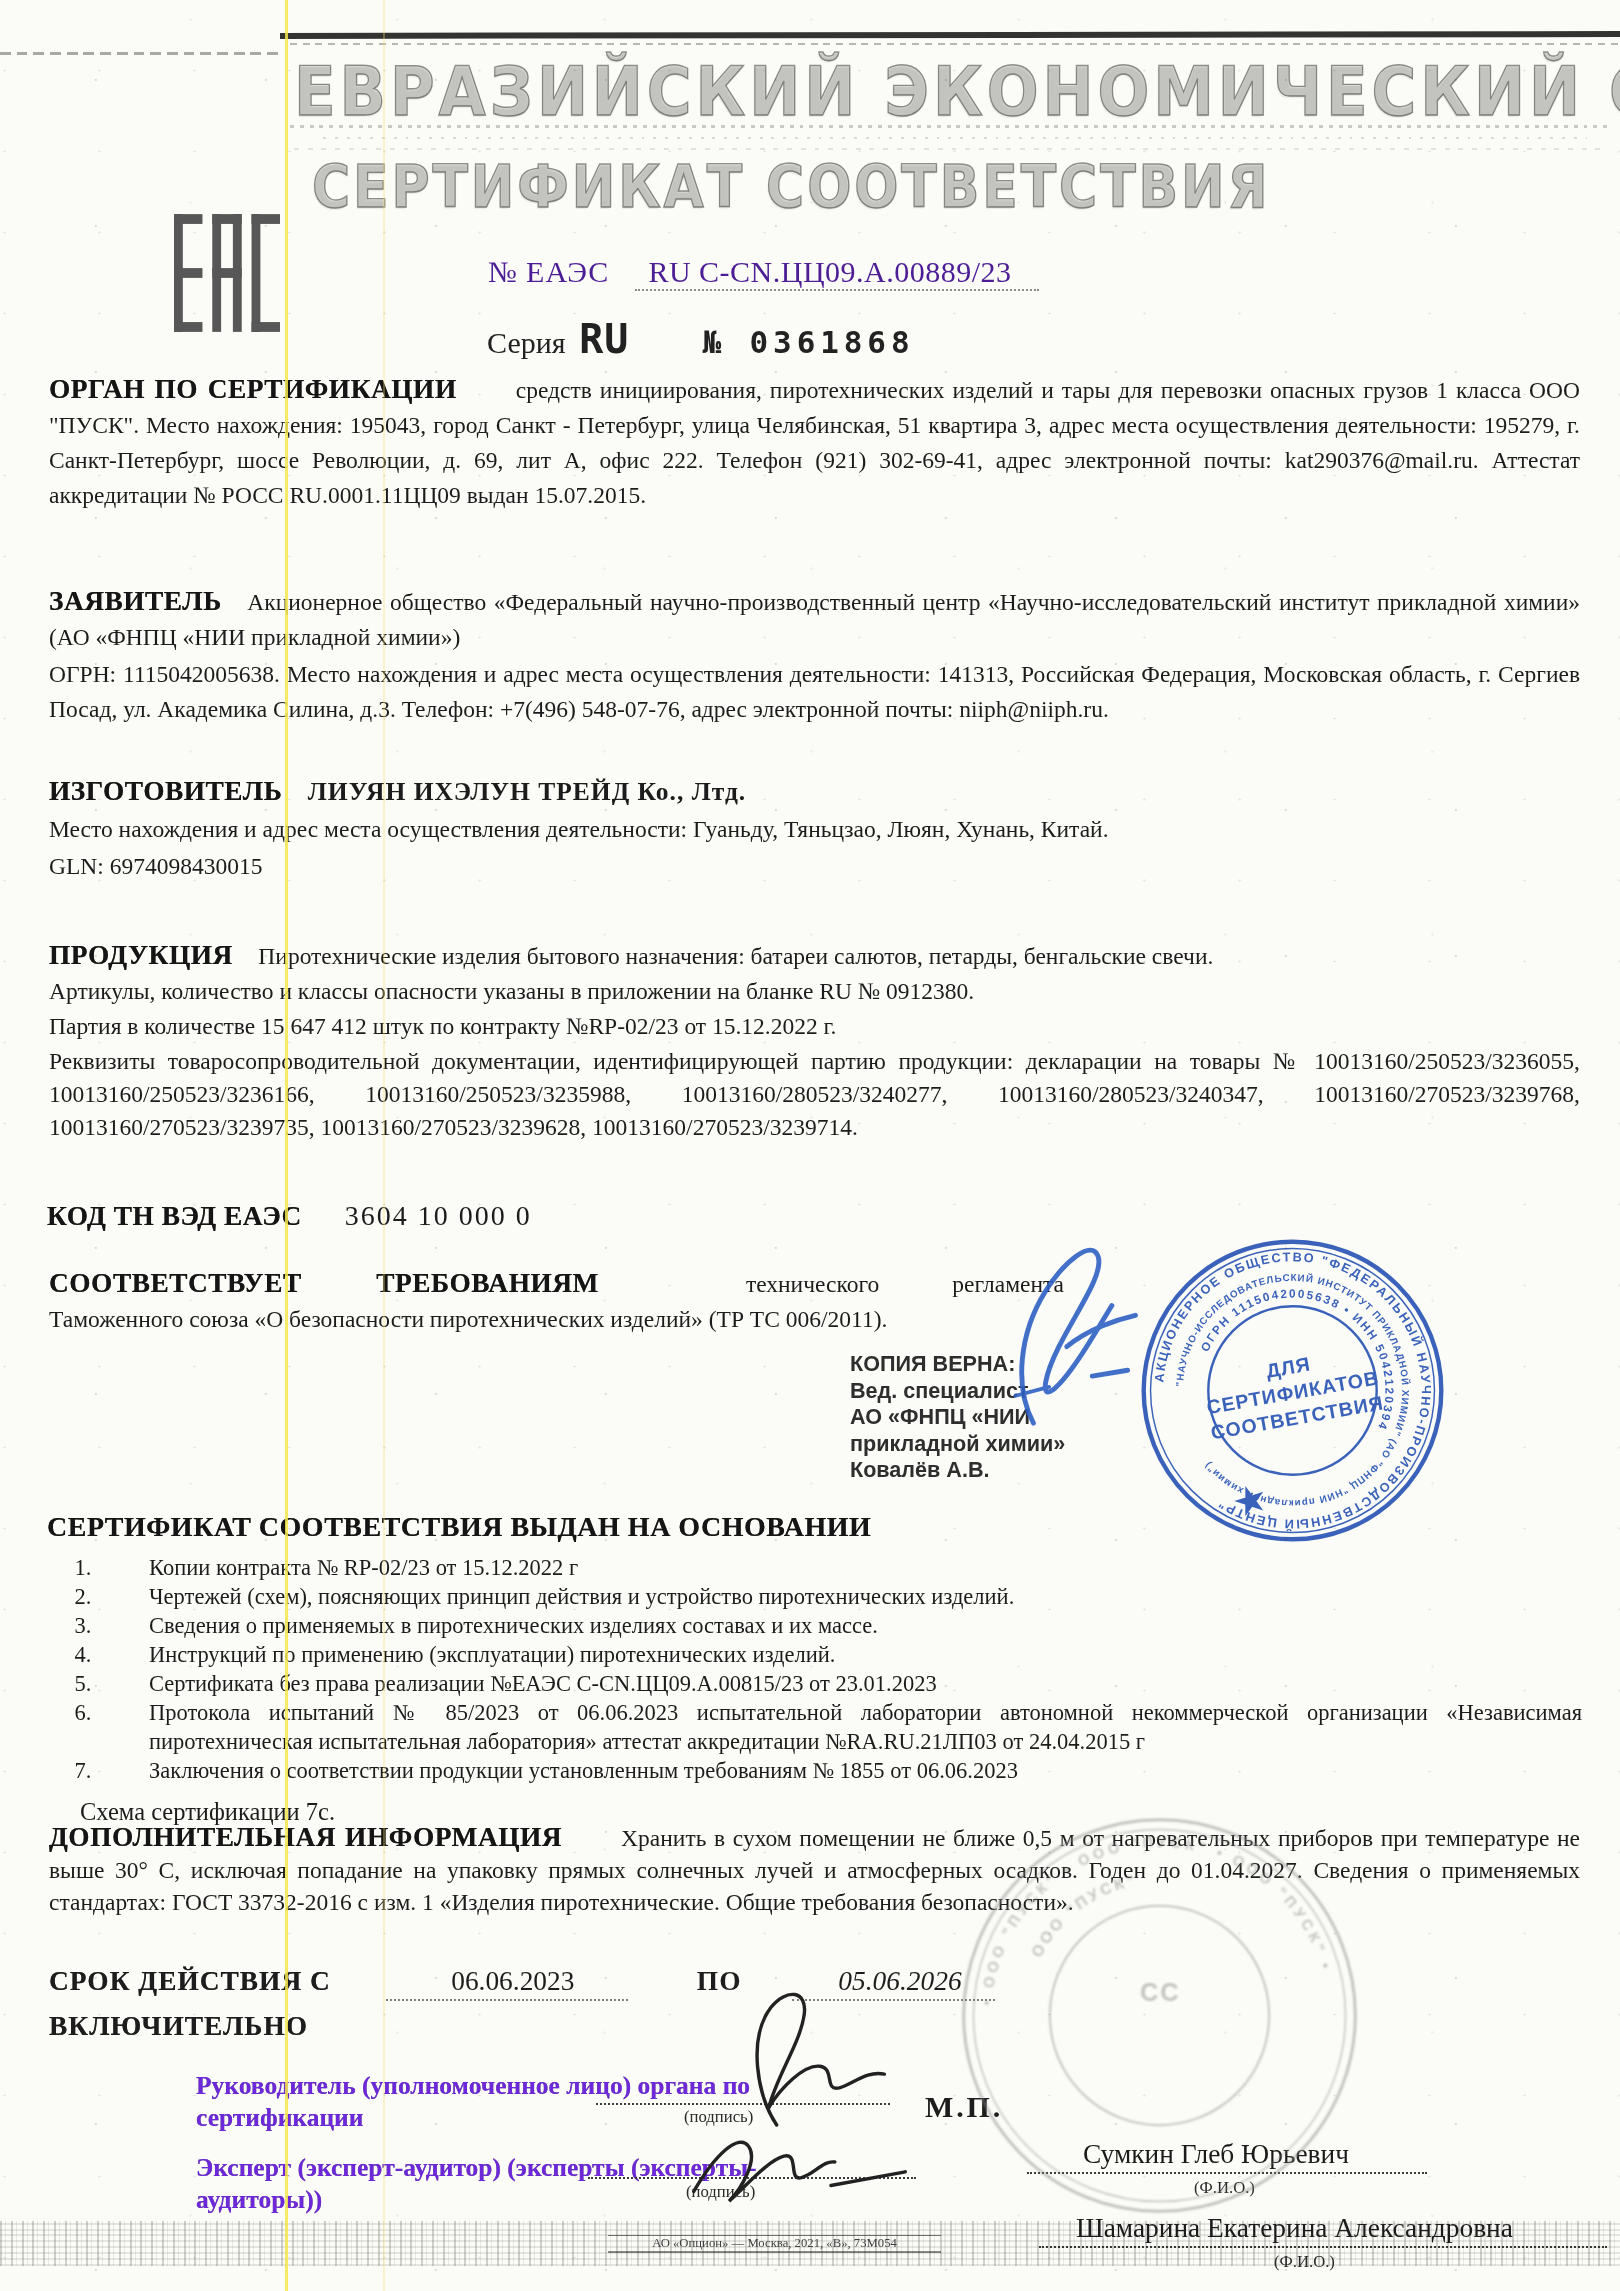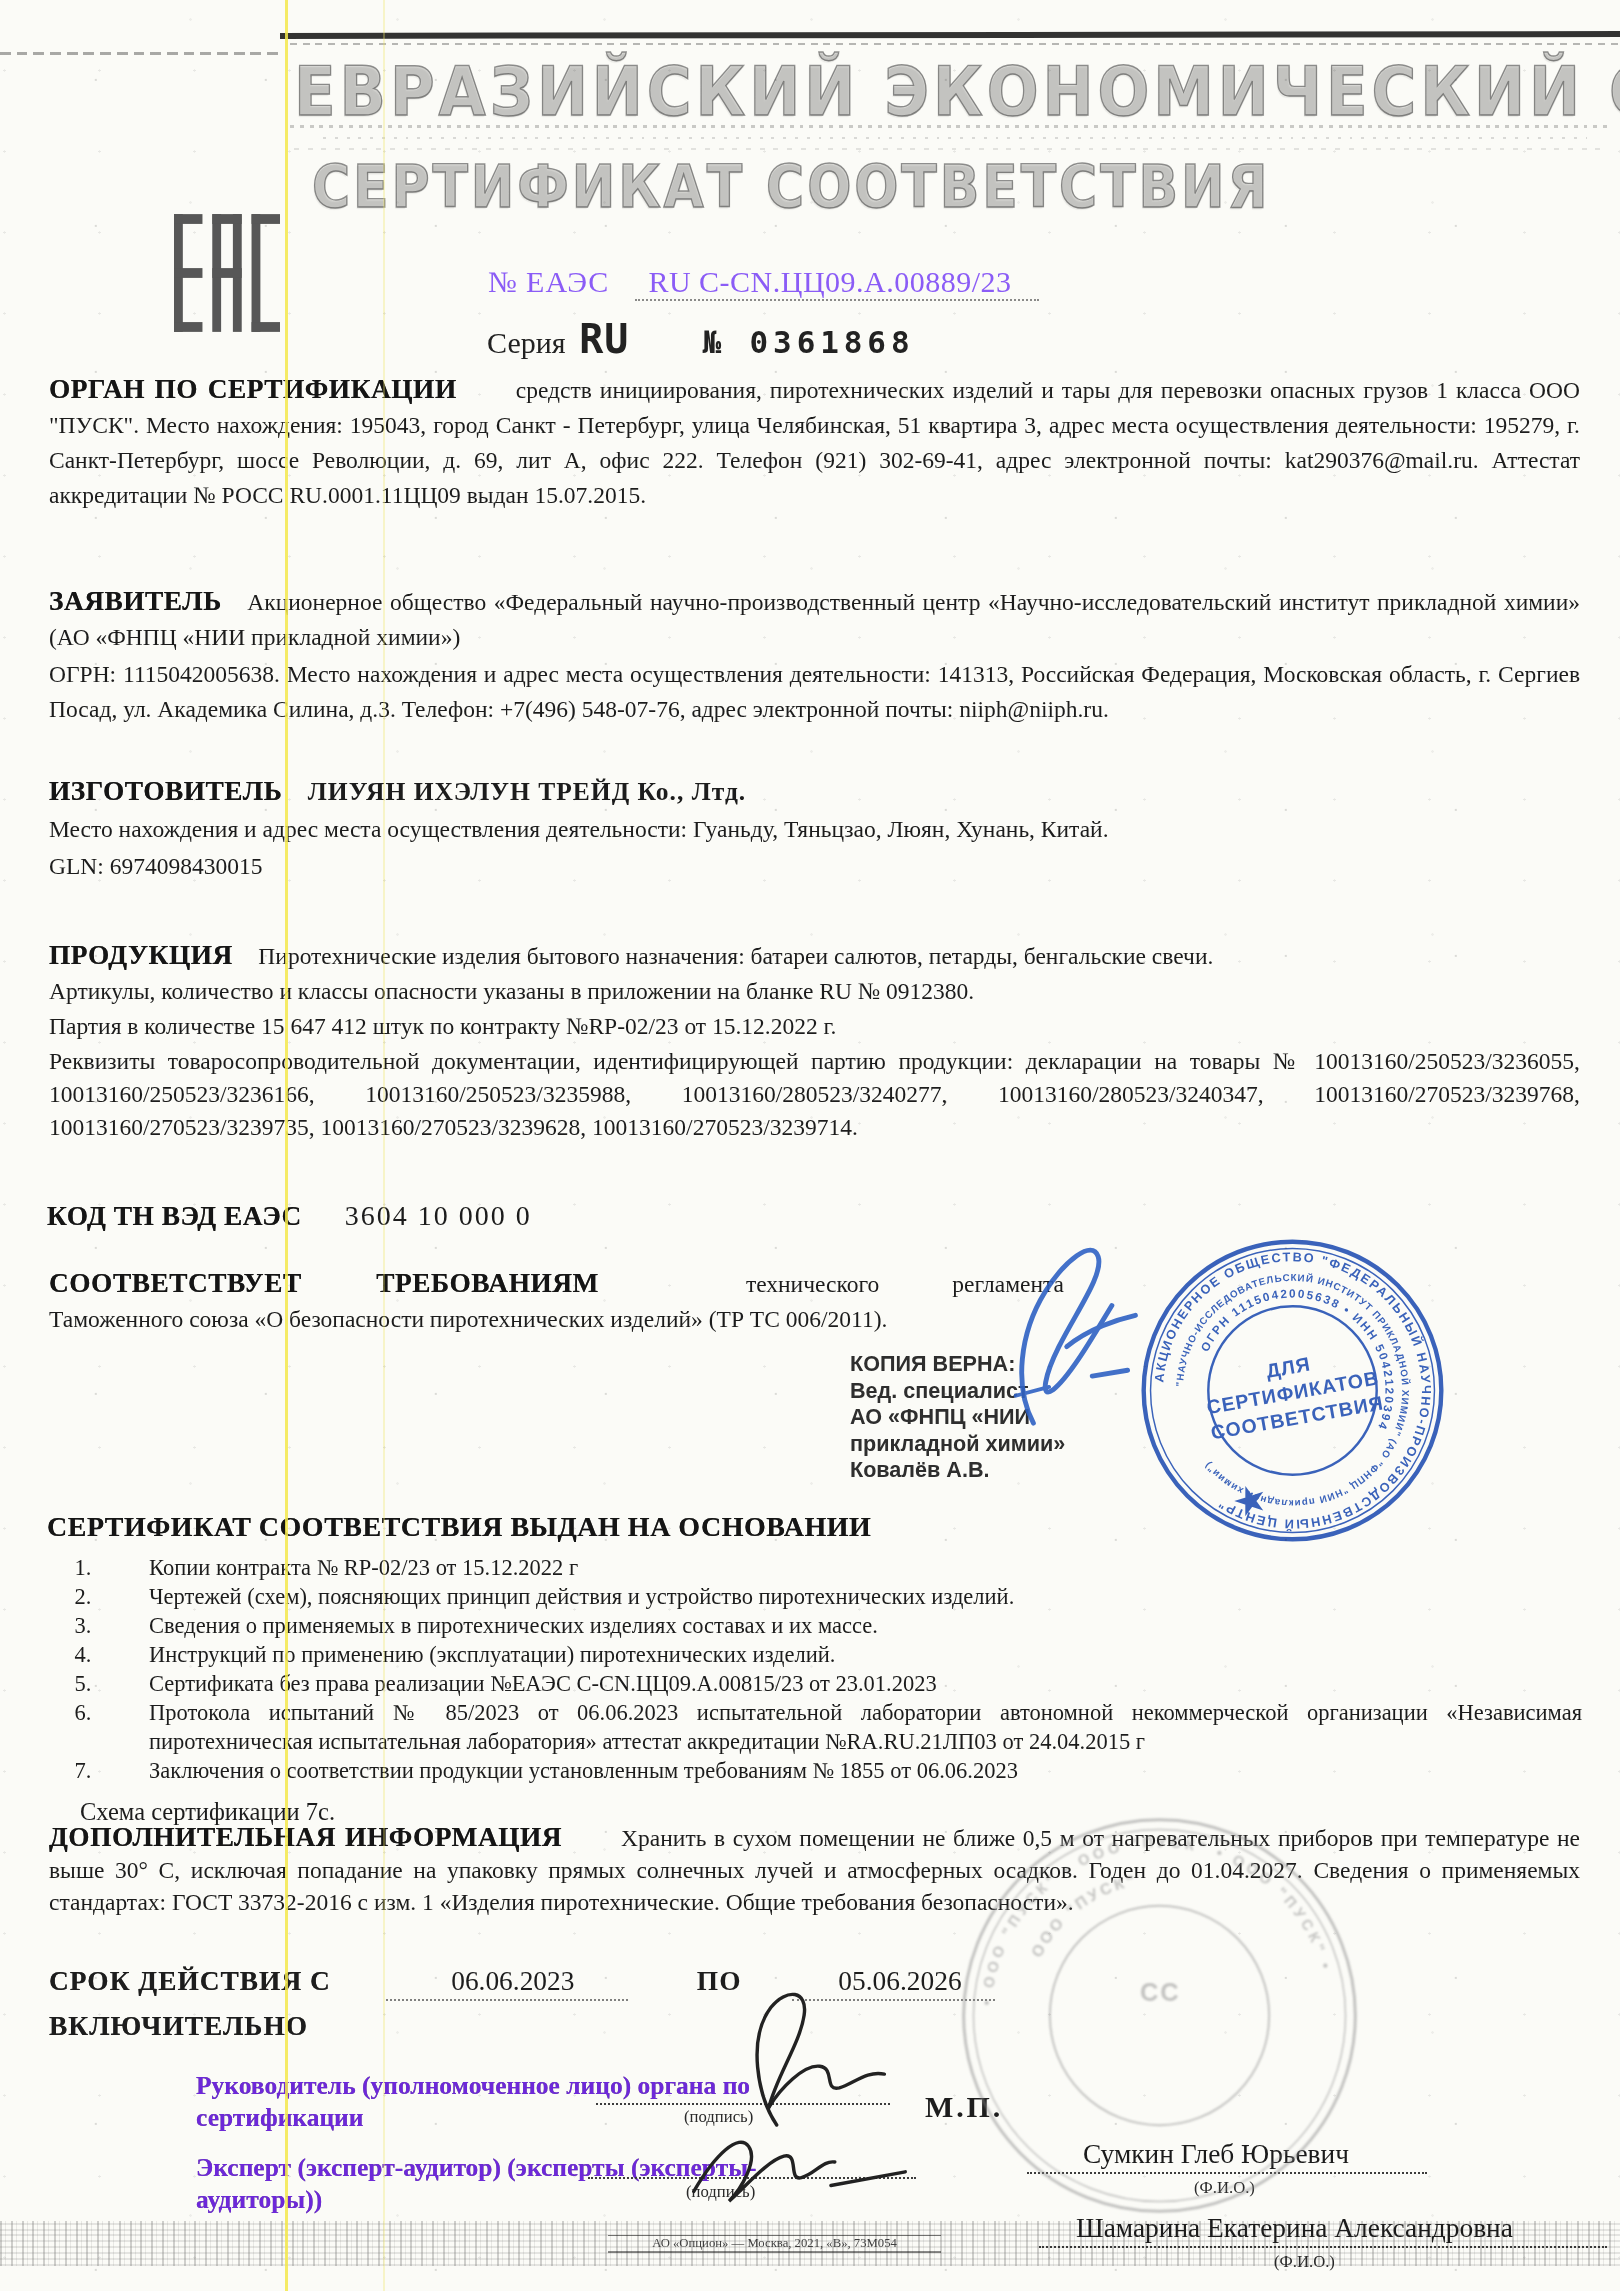--- a/index.html
+++ b/index.html
@@ -35,21 +35,21 @@
   
   .ghost{
     position:absolute;text-align:center;font-family:"DejaVu Sans",sans-serif;font-weight:800;
     color:rgba(75,75,75,.15);-webkit-text-stroke:1.3px rgba(60,60,60,.55);
     filter:blur(0.6px);white-space:nowrap;
     text-shadow:1px 1px 0 rgba(0,0,0,.08),-1px 2px 1px rgba(0,0,0,.07);
   }
   .banner-text{left:294px;top:55px;width:1318px;font-size:61px;letter-spacing:3.9px;transform:scaleY(1.12);}
   .doc-title{left:312px;top:157px;width:843px;font-size:52px;letter-spacing:2.9px;transform:scaleY(1.12);}
   
-  .certno-row{position:absolute;left:488px;top:265px;font-size:30px;color:#8b5cf6;}
+  .certno-row{position:absolute;left:488px;top:255px;font-size:30px;color:#4c1d95;}
   .certno-label{letter-spacing:1px;}
   .certno-value{margin-left:25.5px;padding:0 27.4px 1px 13.7px;border-bottom:2.9px dotted rgba(45,45,45,.55);letter-spacing:0.5px;}
   .series-row{position:absolute;left:487px;top:316px;font-size:30px;color:#222;}
   .series-region{font-family:"DejaVu Sans Mono",monospace;font-weight:700;font-size:40px;margin-left:13.7px;letter-spacing:1px;}
   .series-no{font-family:"DejaVu Sans Mono",monospace;font-weight:700;font-size:31px;margin-left:73px;letter-spacing:4.9px;filter:blur(0.2px);}
   
   .eac{position:absolute;left:174px;top:214px;opacity:.86;filter:blur(0.3px);}
   
   .sec{position:absolute;left:47px;width:1535px;font-size:23.5px;line-height:35px;text-align:justify;color:#1c1c1c;}
   .h{font-weight:700;font-size:27.4px;letter-spacing:0.5px;color:#151515;text-shadow:0 0 0.6px rgba(0,0,0,.65);}
@@ -65,21 +65,21 @@
   
   .b-item{position:relative;padding-left:102px;font-size:22.5px;line-height:29px;text-align:justify;}
   .b-num{position:absolute;left:27.4px;}
   .scheme{margin-top:8.8px;margin-left:33px;font-size:24.5px;font-family:Liberation Serif, serif;}
   
   .validity{position:absolute;left:49px;top:1966px;width:1529px;font-size:27.4px;}
   .v-label{font-weight:700;letter-spacing:1px;text-shadow:0 0 0.6px rgba(0,0,0,.6);}
   .v-date{display:inline-block;text-align:center;border-bottom:2.9px dotted rgba(45,45,45,.6);padding-bottom:2px;padding-left:12px;}
   .v-date1{min-width:230px;margin-left:55px;}
   .v-label-to{margin-left:69px;font-weight:700;letter-spacing:1px;}
-  .v-date2{min-width:191px;margin-left:51px;}
+  .v-date2{min-width:191px;margin-left:51px;font-style:italic;}
   .incl{position:absolute;left:49px;top:2011px;font-size:27.4px;font-weight:700;letter-spacing:1px;text-shadow:0 0 0.6px rgba(0,0,0,.6);}
   
   .sig-label{position:absolute;font-size:25.5px;font-weight:700;line-height:32px;color:#6d28d9;text-shadow:0 0 0.5px rgba(0,0,0,.5);}
   .sig-label-head{left:196px;top:2070px;width:564px;}
   .sig-label-expert{left:196px;top:2152px;width:588px;}
   .sig-line{position:absolute;border-bottom:2px dotted #3c3c3c;}
   .sig-line1{left:596px;top:2076px;width:294px;height:27.4px;}
   .sig-line2{left:588px;top:2150px;width:328px;height:27.4px;}
   .caption{position:absolute;font-size:16.7px;color:#2a2a2a;}
   .cap-sign1{left:684px;top:2107px;}

